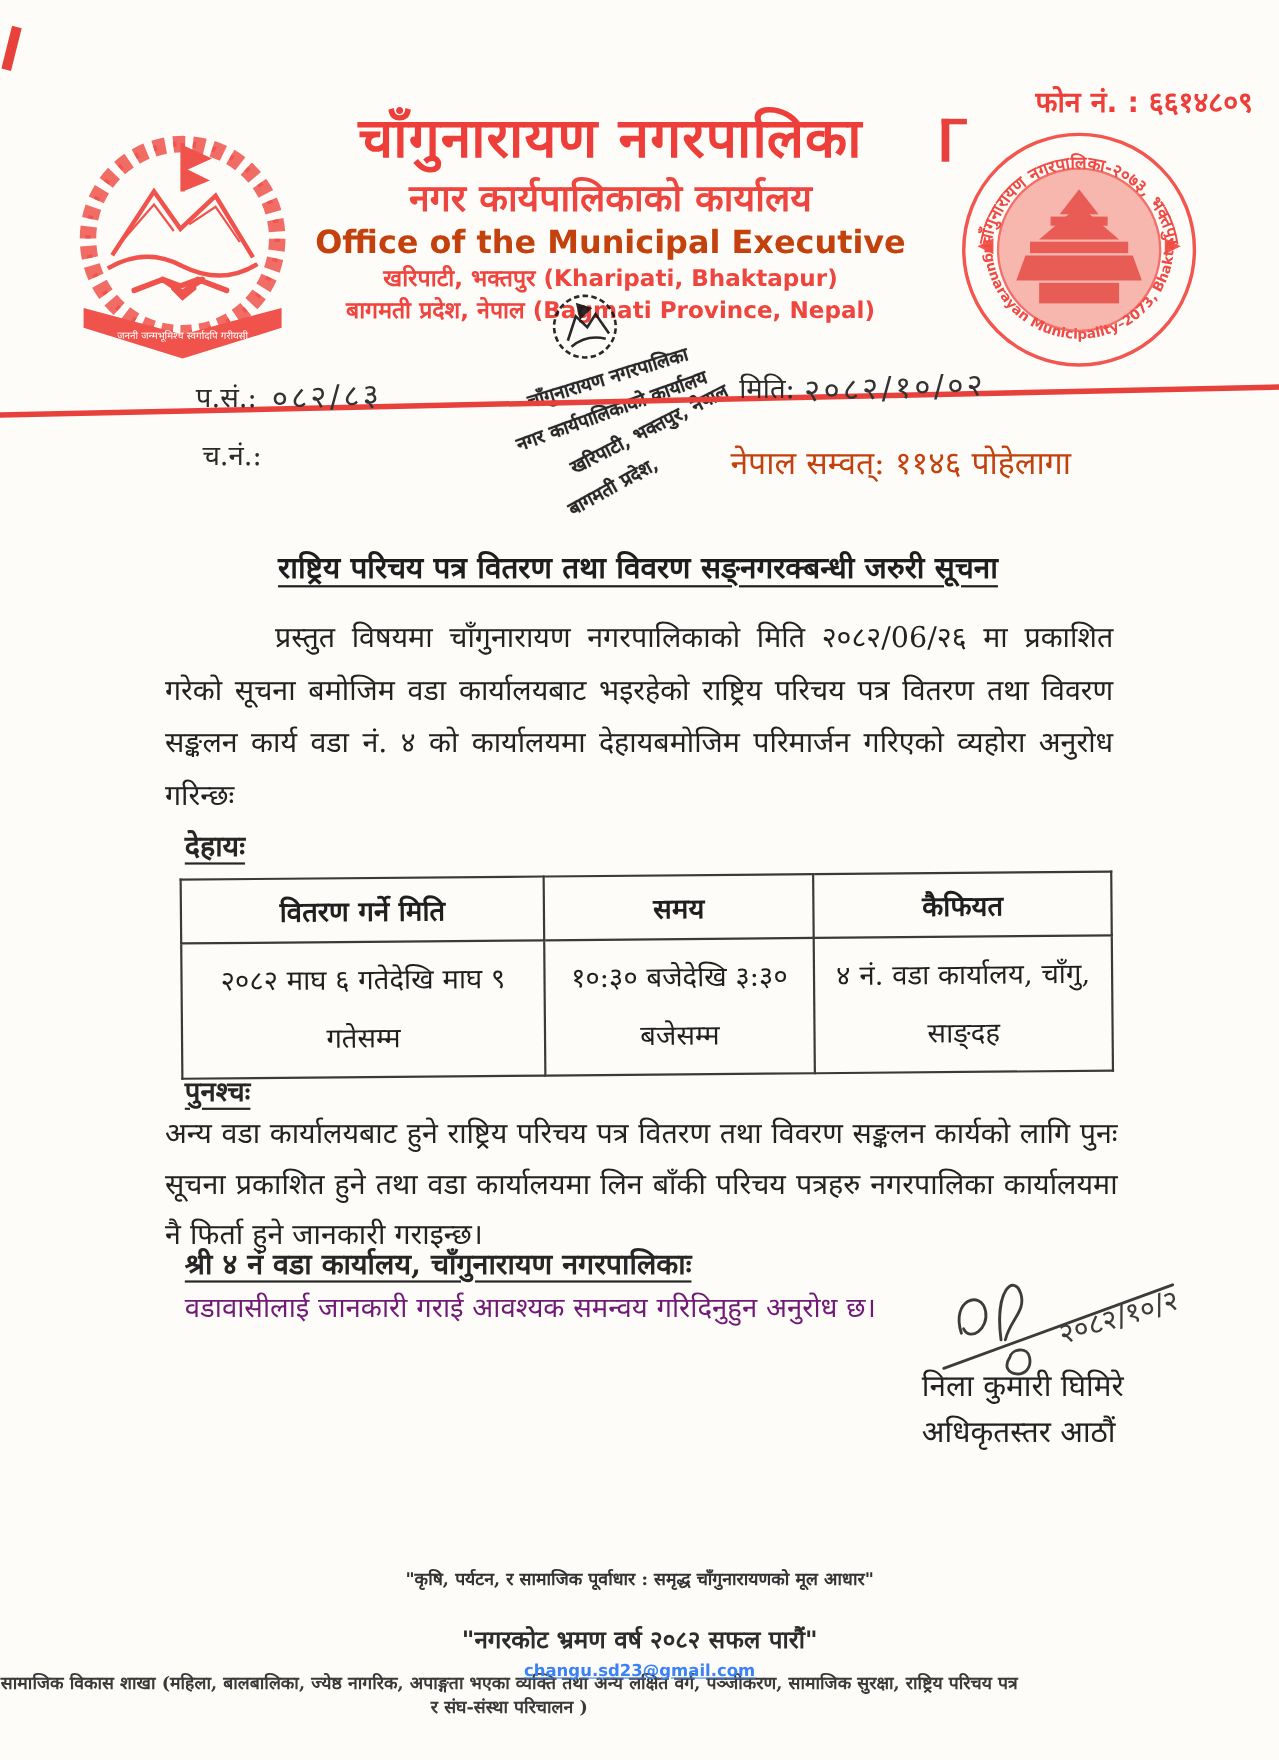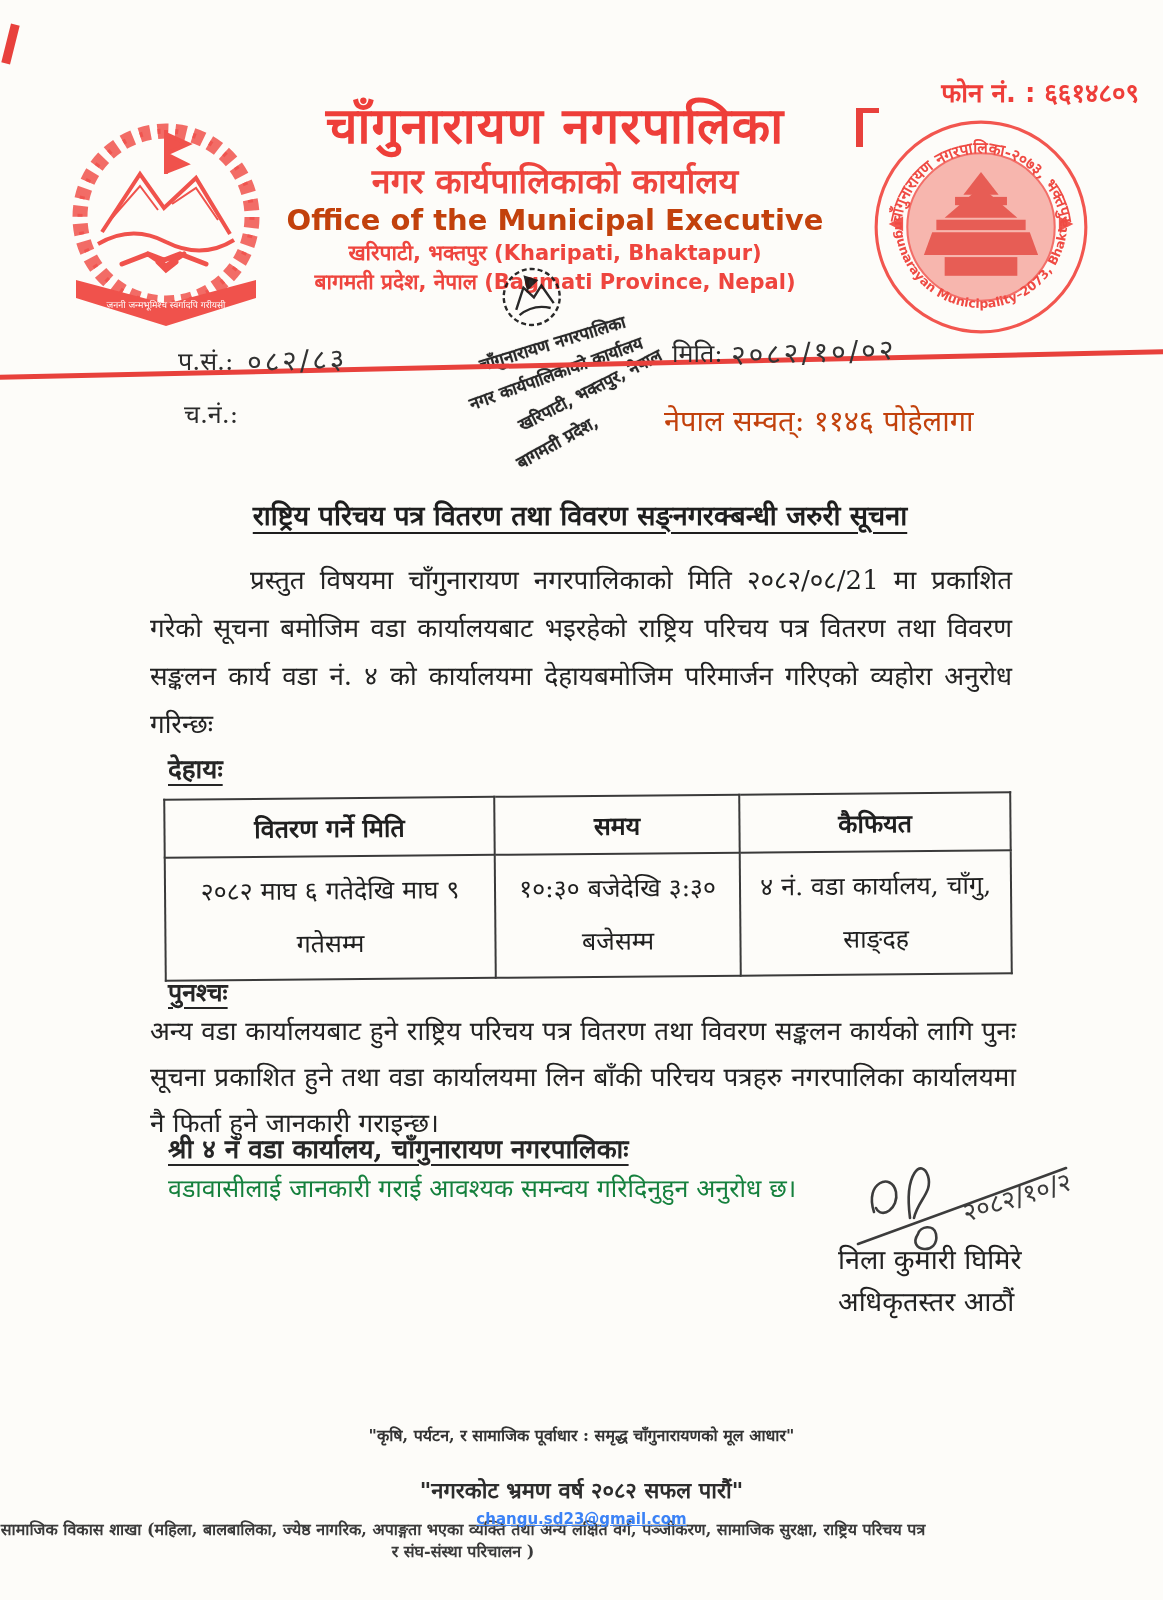--- a/index.html
+++ b/index.html
@@ -47,21 +47,21 @@
   table.tbl{width:100%;border-collapse:collapse;font-size:25px;color:#1f1f1f;}
   table.tbl th,table.tbl td{border:2px solid #3a3a3a;text-align:center;padding:8px 10px;}
   table.tbl th{font-weight:600;height:40px;}
   table.tbl td{line-height:2.1;height:88px;}
   .c1{width:39%;} .c2{width:29%;} .c3{width:32%;}
   
   .punash{top:938px;left:168px;font-size:25px;font-weight:bold;text-decoration:underline;text-underline-offset:6px;margin-top:36px;}
   .para2{top:1008px;left:150px;width:866px;font-size:26px;line-height:46px;text-align:justify;color:#222;}
   
   .ward-head{top:1130px;left:168px;font-size:26px;font-weight:bold;text-decoration:underline;text-underline-offset:6px;}
-  .ward-para{top:1170px;left:168px;font-size:25px;color:#15803d;}
+  .ward-para{top:1170px;left:168px;font-size:25px;color:#701a75;}
   
   .sig{top:1138px;left:848px;}
   .sig-name{top:1240px;left:838px;font-size:27px;color:#222;}
   .sig-desg{top:1282px;left:838px;font-size:27px;color:#222;}
   
   .f1{top:1424px;left:0;width:1163px;text-align:center;font-size:16px;font-weight:bold;color:#333;}
   .f2{top:1518px;left:0;width:926px;text-align:center;font-size:16px;font-weight:bold;color:#3a3a3a;}
   .f3{top:1474px;left:0;width:1163px;text-align:center;font-size:22px;font-weight:bold;color:#2d2d2d;}
   .femail{top:1510px;left:0;width:1163px;text-align:center;font-size:15px;font-weight:bold;
     font-family:"DejaVu Sans",sans-serif;color:#3b82f6;text-decoration:underline;}
@@ -156,21 +156,21 @@
   </div>
   <div class="abs chn meta-label">च.नं.:</div>
   <div class="abs miti">
     <span class="meta-label">मिति:</span>
     <span class="hand">२०८२/१०/०२</span>
   </div>
   <div class="abs sambat">नेपाल सम्वत्: ११४६ पोहेलागा</div>
 
   <div class="abs subject">राष्ट्रिय परिचय पत्र वितरण तथा विवरण सङ्नगरक्बन्धी जरुरी सूचना</div>
 
-  <div class="abs para1">प्रस्तुत विषयमा चाँगुनारायण नगरपालिकाको मिति २०८२/०८/21 मा प्रकाशित गरेको सूचना बमोजिम वडा कार्यालयबाट भइरहेको राष्ट्रिय परिचय पत्र वितरण तथा विवरण सङ्कलन कार्य वडा नं. ४ को कार्यालयमा  देहायबमोजिम परिमार्जन गरिएको व्यहोरा अनुरोध गरिन्छः</div>
+  <div class="abs para1">प्रस्तुत विषयमा चाँगुनारायण नगरपालिकाको मिति २०८२/06/२६ मा प्रकाशित गरेको सूचना बमोजिम वडा कार्यालयबाट भइरहेको राष्ट्रिय परिचय पत्र वितरण तथा विवरण सङ्कलन कार्य वडा नं. ४ को कार्यालयमा  देहायबमोजिम परिमार्जन गरिएको व्यहोरा अनुरोध गरिन्छः</div>
 
   <div class="abs dehaya">देहायः</div>
   <div class="abs tbl-wrap">
     <table class="tbl">
       <thead>
         <tr>
           <th class="c1">वितरण गर्ने मिति</th>
           <th class="c2">समय</th>
           <th class="c3">कैफियत</th>
         </tr>

